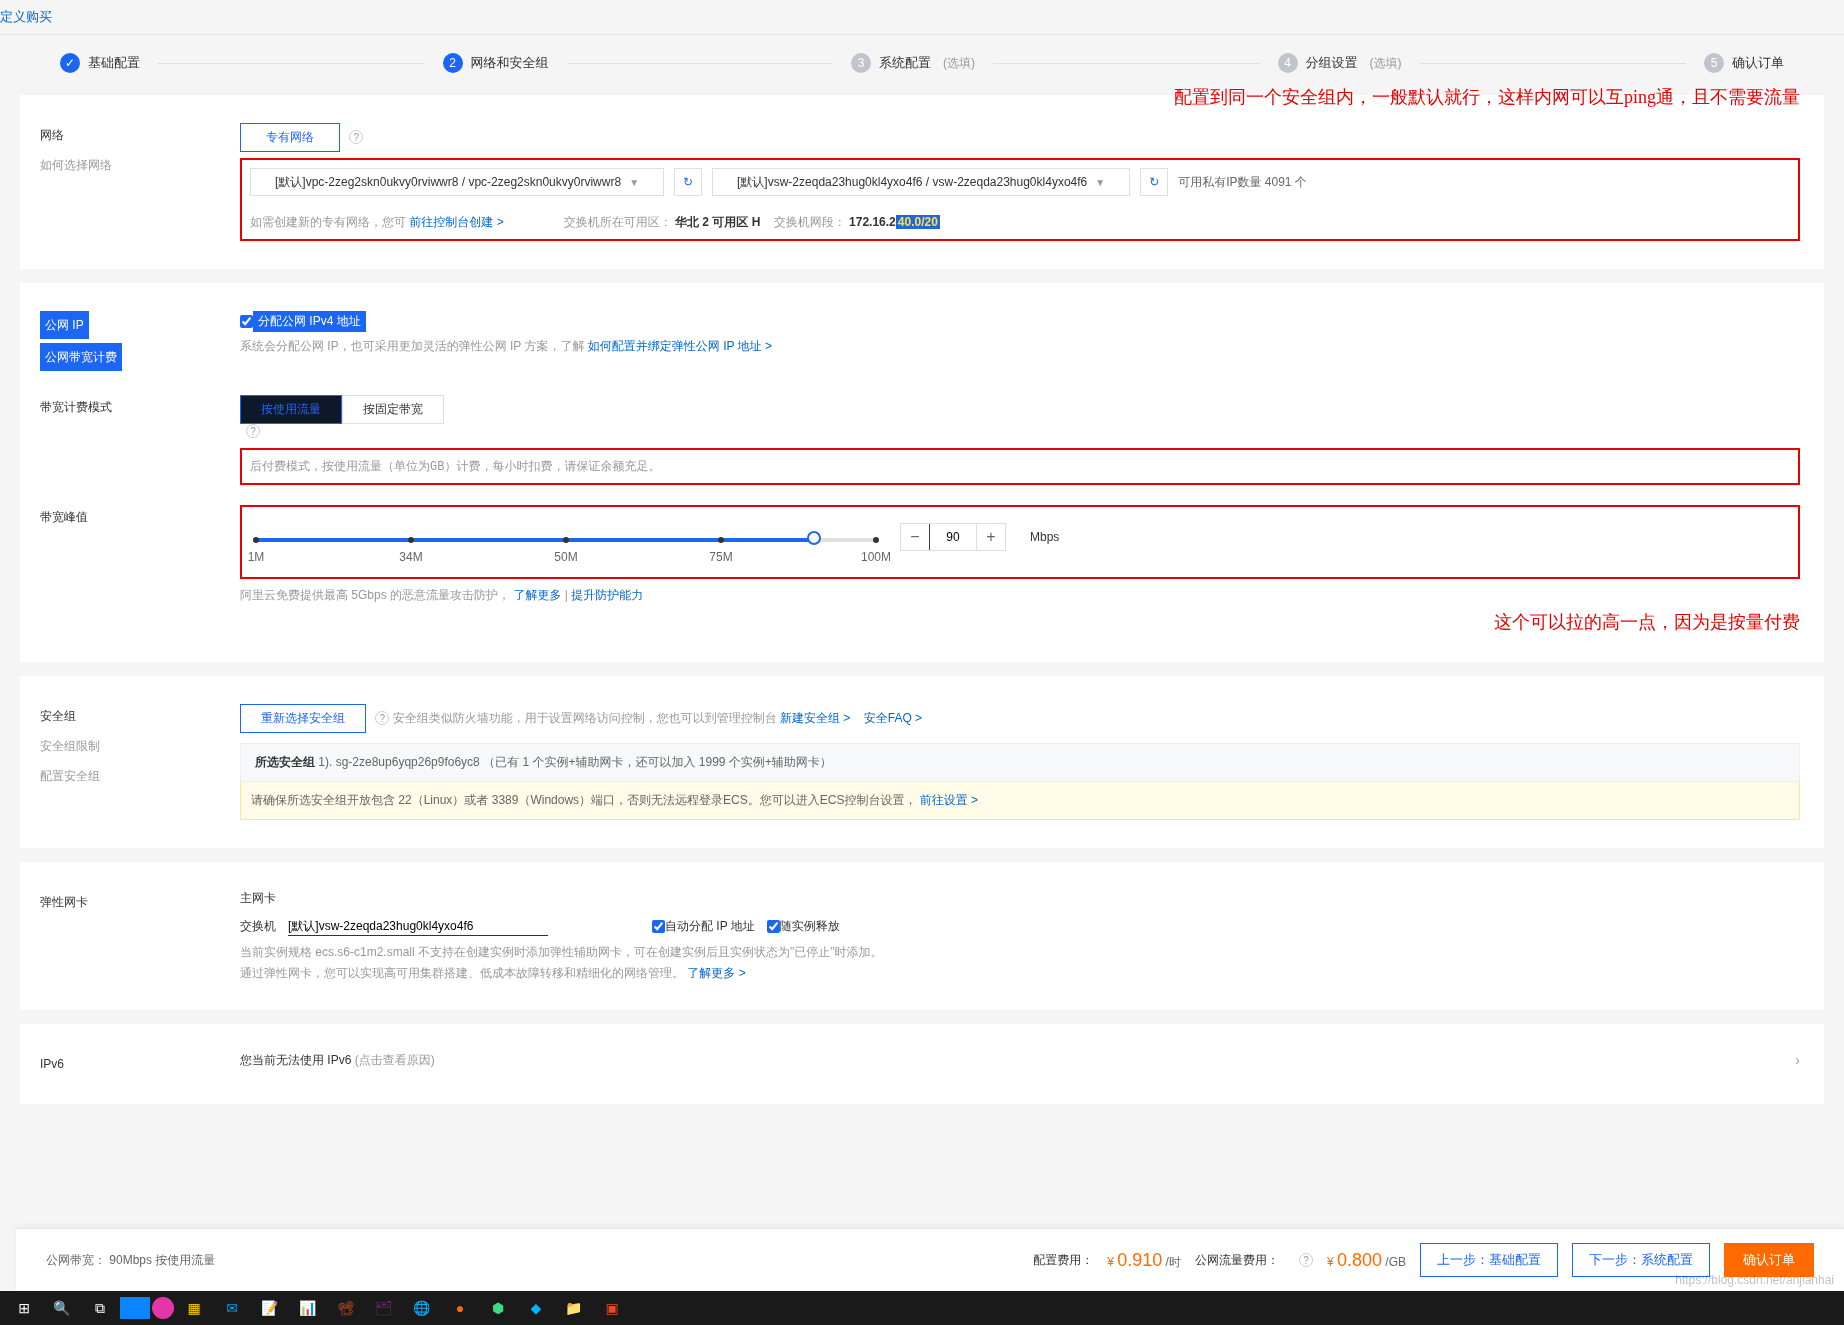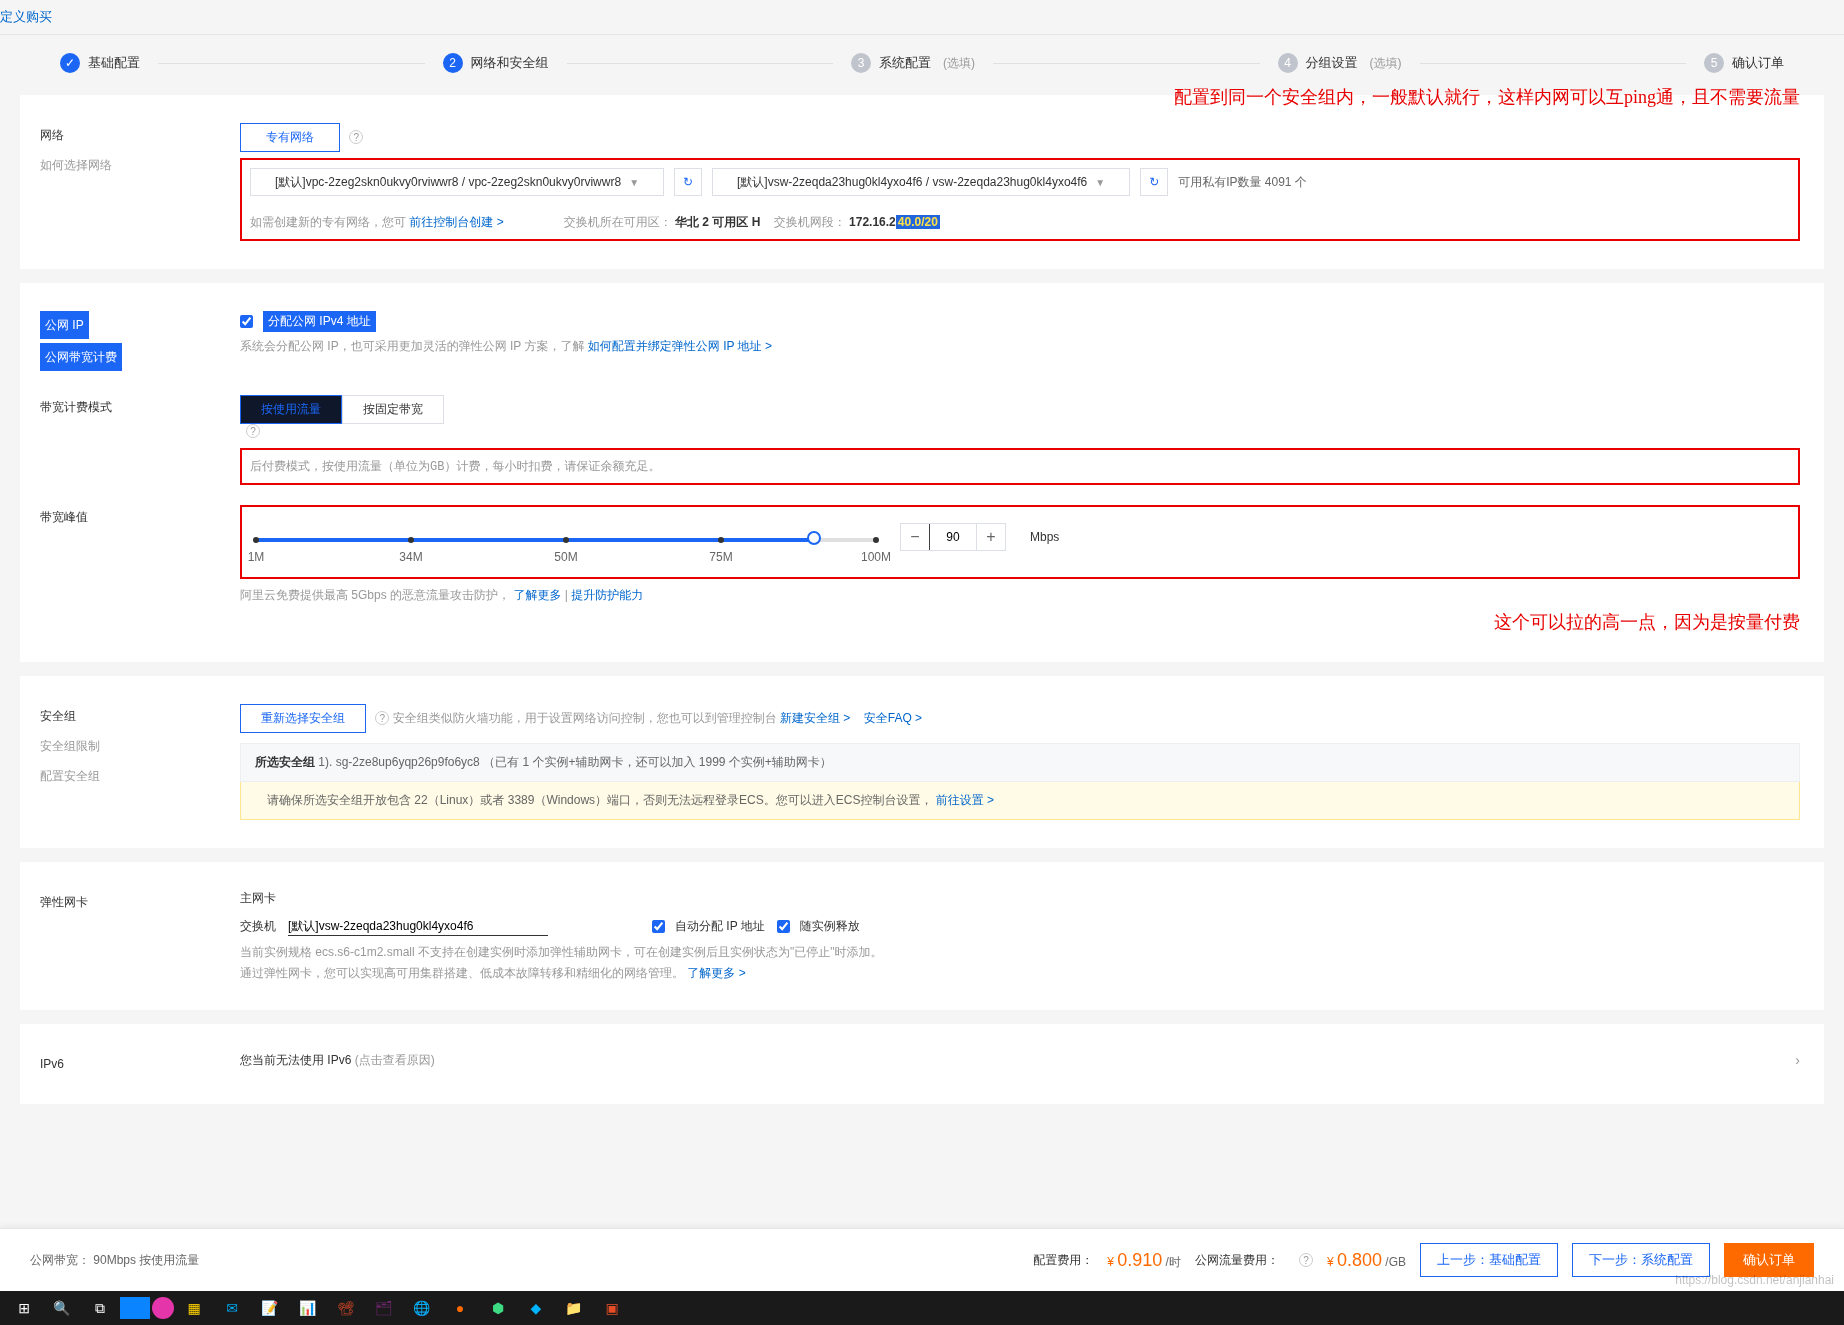--- a/index.html
+++ b/index.html
@@ -26,37 +26,37 @@
     .seg-btn.active-highlight { border-color: #1b66f5; color: #1b66f5; }
     .seg-group { display: flex; gap: 0; }
     .seg-group .seg-btn { border-radius: 0; }
     .select-box { display: inline-flex; align-items: center; border: 1px solid #dcdfe6; background: #fff; height: 28px; padding: 0 24px; font-size: 12px; min-width: 400px; justify-content: space-between; }
     .select-box .arrow { color: #999; font-size: 10px; margin-left: 8px; }
     .icon-refresh { display: inline-flex; width: 28px; height: 28px; border: 1px solid #dcdfe6; align-items: center; justify-content: center; color: #1b66f5; margin-left: 0px; cursor: pointer; }
     .redbox { border: 2px solid #e80000; padding: 8px; }
     .hint-text { color: #999; font-size: 12px; margin-top: 8px; display: inline-block; }
     .highlight-sel { background: #2266dd; color: #fde047; padding: 0 2px; }
     .annotation { color: #e80000; font-size: 18px; font-family: SimSun, serif; }
-    .checkbox { display: inline-flex; align-items: center; gap: 10px; }
+    .checkbox { display: inline-flex; align-items: center; gap: 0; }
     .checkbox input { accent-color: #1b66f5; }
     .slider-wrap { position: relative; width: 620px; margin-top: 6px; }
     .slider-track { height: 4px; background: #e0e0e0; position: relative; }
     .slider-fill { position: absolute; height: 4px; background: #1b66f5; top: 0; left: 0; }
     .slider-tick { position: absolute; width: 6px; height: 6px; background: #333; border-radius: 50%; top: -1px; transform: translateX(-50%); }
     .slider-tick-label { position: absolute; top: 12px; transform: translateX(-50%); font-size: 12px; color: #666; }
     .slider-thumb { position: absolute; width: 14px; height: 14px; border: 2px solid #1b66f5; background: #fff; border-radius: 50%; top: -7px; transform: translateX(-50%); }
     .stepper-input { display: inline-flex; align-items: center; border: 1px solid #dcdfe6; height: 28px; }
     .stepper-input button { width: 28px; height: 26px; border: none; background: #fff; cursor: pointer; font-size: 16px; color: #666; }
     .stepper-input input { width: 48px; border: none; text-align: center; font-size: 12px; height: 26px; border-left: 1px solid #404040; border-right: 1px solid #dcdfe6; }
     .info-box { background: #f7f8fa; border: 1px solid #eee; padding: 10px 14px; font-size: 12px; color: #666; margin-top: 10px; }
-    .warn-box { background: #fffbe6; border: 1px solid #ffe58f; padding: 10px 26px; font-size: 12px; color: #666; }
+    .warn-box { background: #fffbe6; border: 1px solid #ffe58f; padding: 10px 10px; font-size: 12px; color: #666; }
     .help-icon { display: inline-block; width: 14px; height: 14px; border: 1px solid #ccc; border-radius: 50%; color: #999; font-size: 10px; text-align: center; line-height: 13px; margin-left: 6px; }
     .input-underline { border: none; border-bottom: 1px solid #333; background: transparent; font-size: 12px; padding: 2px 0; min-width: 260px; }
     .chev-right { float: right; color: #999; font-size: 14px; }
-    .footer { position: fixed; bottom: 34px; left: 0; right: 0; background: #fff; border-top: 1px solid #e6e6e6; padding: 14px 30px; display: flex; align-items: center; justify-content: space-between; box-shadow: 0 -2px 6px rgba(0,0,0,0.05); }
+    .footer { position: fixed; bottom: 34px; left: 16px; right: 0; background: #fff; border-top: 1px solid #e6e6e6; padding: 14px 30px; display: flex; align-items: center; justify-content: space-between; box-shadow: 0 -2px 6px rgba(0,0,0,0.05); }
     .footer-left { color: #666; font-size: 12px; }
     .footer-right { display: flex; align-items: center; gap: 14px; }
     .price { color: #ff6a00; font-size: 18px; font-weight: 400; }
     .price-unit { color: #666; font-size: 12px; }
     .btn-outline { border: 1px solid #1b66f5; color: #1b66f5; background: #fff; padding: 7px 16px; cursor: pointer; font-size: 13px; }
     .btn-primary { border: 1px solid #ff6a00; background: #ff6a00; color: #fff; padding: 7px 18px; cursor: pointer; font-size: 13px; }
     .taskbar { position: fixed; bottom: 0; left: 0; right: 0; height: 34px; background: #1a1a1a; display: flex; align-items: center; padding: 0 6px; gap: 2px; }
     .taskbar-item { width: 36px; height: 28px; display: flex; align-items: center; justify-content: center; color: #fff; font-size: 14px; }
     .taskbar-item.win { color: #fff; }
     .watermark { position: fixed; right: 10px; bottom: 38px; color: rgba(0,0,0,0.25); font-size: 12px; }

